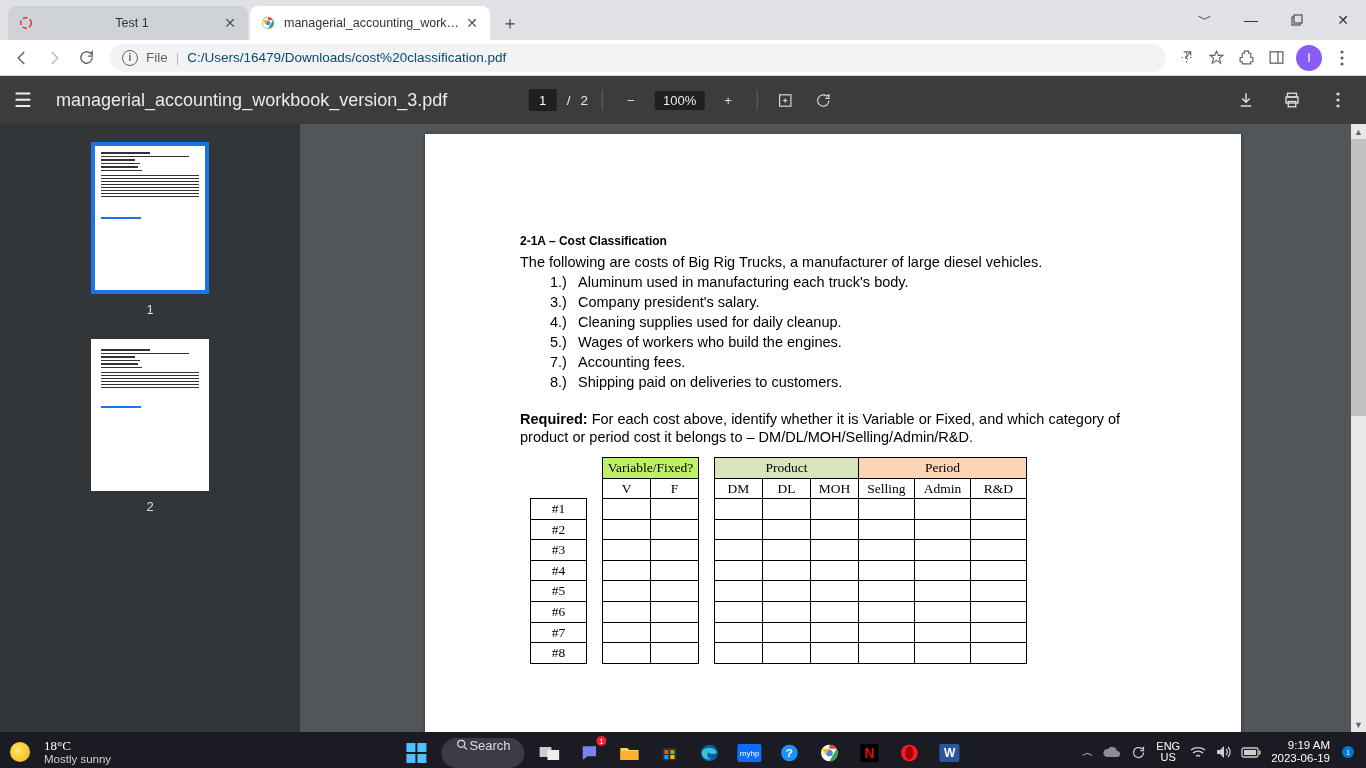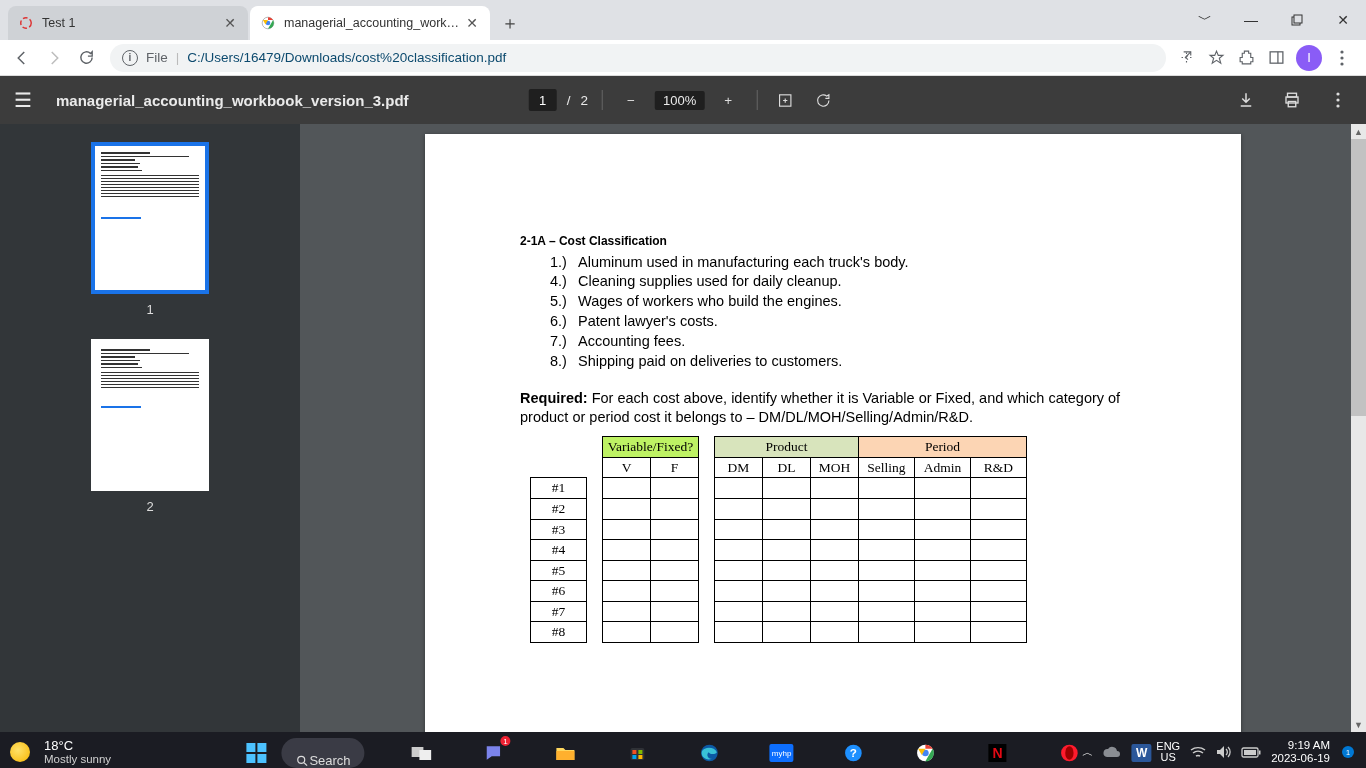--- a/index.html
+++ b/index.html
@@ -3,42 +3,42 @@
 <meta charset="utf-8">
 <style>
   * { margin: 0; padding: 0; box-sizing: border-box; font-family: "Segoe UI", Arial, sans-serif; }
   html, body { width: 1366px; height: 768px; overflow: hidden; background: #fff; }
 
   
   .tabstrip { height: 40px; background: #dfe1e5; display: flex; align-items: flex-end; padding-left: 8px; }
   .tab { height: 34px; width: 240px; background: #fff; border-radius: 8px 8px 0 0; display: flex; align-items: center; padding: 0 10px; font-size: 12.5px; color: #333; margin-right: 2px; position: relative; }
   .tab.inactive { background: #cfd2d6; }
   .tab .favicon { width: 16px; height: 16px; margin-right: 8px; display: flex; align-items: center; justify-content: center; }
-  .tab .tab-title { flex: 1; white-space: nowrap; overflow: hidden; text-overflow: ellipsis; }
+  .tab .tab-title { flex: 1; white-space: nowrap; overflow: hidden; text-overflow: ellipsis; text-align: center; }
   .tab .tab-x { width: 16px; height: 16px; display: flex; align-items: center; justify-content: center; color: #555; font-size: 14px; }
   .newtab { width: 28px; height: 28px; display: flex; align-items: center; justify-content: center; color: #444; font-size: 18px; margin-left: 4px; margin-bottom: 3px; }
   .winctrls { margin-left: auto; display: flex; height: 40px; }
   .winbtn { width: 46px; display: flex; align-items: center; justify-content: center; color: #333; font-size: 14px; }
 
   .addrbar { height: 36px; background: #fff; display: flex; align-items: center; padding: 0 8px; border-bottom: 1px solid #dcdcdc; gap: 4px; }
   .navbtn { width: 28px; height: 28px; display: flex; align-items: center; justify-content: center; color: #5f6368; border-radius: 50%; }
   .navbtn.disabled { color: #b8b8b8; }
   .urlbox { flex: 1; height: 28px; background: #f1f3f4; border-radius: 14px; display: flex; align-items: center; padding: 0 12px; font-size: 13.5px; color: #555; gap: 8px; margin: 0 6px; }
   .urlbox .info { width: 16px; height: 16px; border: 1.3px solid #5f6368; border-radius: 50%; display: flex; align-items: center; justify-content: center; font-size: 10px; font-weight: bold; color: #5f6368; }
   .urlbox .sep { color: #bbb; }
   .urlbox .file-l { color: #5f6368; }
   .urlbox .path { color: #0c4a6e; }
   .addr-right { display: flex; align-items: center; gap: 10px; padding-right: 6px; }
   .addr-ic { width: 20px; height: 20px; display: flex; align-items: center; justify-content: center; color: #5f6368; }
   .avatar { width: 26px; height: 26px; border-radius: 50%; background: #8a5cf6; color: #fff; display: flex; align-items: center; justify-content: center; font-size: 13px; font-weight: 500; }
 
   
   .pdf-toolbar { height: 48px; background: #3c3c3c; color: #eaeaea; display: flex; align-items: center; padding: 0 14px; font-size: 13.5px; }
   .pdf-toolbar .menu { width: 24px; font-size: 20px; margin-right: 18px; cursor: pointer; }
-  .pdf-toolbar .fname { font-weight: 700; font-size: 15px; }
+  .pdf-toolbar .fname { font-weight: 400; font-size: 18px; }
   .pdf-toolbar .center { position: absolute; left: 50%; transform: translateX(-50%); display: flex; align-items: center; gap: 10px; }
   .pdf-toolbar .page-cur { width: 28px; height: 22px; background: #1f1f1f; color: #fff; text-align: center; border: none; font-size: 13px; border-radius: 2px; }
   .pdf-toolbar .divv { width: 1px; height: 20px; background: #666; margin: 0 4px; }
   .pdf-toolbar .tbtn { width: 28px; height: 28px; display: flex; align-items: center; justify-content: center; cursor: pointer; color: #ddd; }
   .pdf-toolbar .zoom { background: #1f1f1f; padding: 2px 8px; border-radius: 2px; font-size: 13px; }
   .pdf-toolbar .right { margin-left: auto; display: flex; gap: 18px; }
 
   .pdf-body { height: 608px; display: flex; background: #525659; position: relative; }
   .thumb-pane { width: 300px; background: #323639; overflow-y: auto; padding-top: 18px; }
   .thumb-wrap { display: flex; flex-direction: column; align-items: center; margin-bottom: 22px; }
@@ -71,26 +71,26 @@
   .ctable .rowh { width: 56px; }
   .ctable .colw { width: 48px; }
   .ctable .vf { background: #bef264; }
   .ctable .prod { background: #d8e4bc; }
   .ctable .per { background: #fcd5b4; margin-left: 36px; }
   .ctable .gap { width: 16px; border: none !important; }
 
   
   .taskbar { height: 40px; background: #1b1c23; color: #fff; display: flex; align-items: center; padding: 0 10px; font-size: 12.5px; }
   .weather { display: flex; flex-direction: column; line-height: 1.05; margin-left: 6px; }
-  .weather .t { font-size: 13px; }
+  .weather .t { font-size: 13px; font-family: Liberation Serif, serif; }
   .weather .d { font-size: 11.5px; color: #d0d0d0; }
   .sun { width: 20px; height: 20px; border-radius: 50%; background: radial-gradient(circle at 40% 40%, #ffe26a, #f7b500); margin-right: 8px; }
   .task-center { position: absolute; left: 50%; transform: translateX(-50%); display: flex; align-items: center; gap: 10px; bottom: 4px; }
-  .tb-ic { width: 30px; height: 30px; display: flex; align-items: center; justify-content: center; font-size: 17px; border-radius: 4px; margin-left: 32px; }
-  .search-pill { height: 30px; background: #3a3b45; border-radius: 15px; display: flex; align-items: flex-end; padding: 0 14px; font-size: 13px; color: #ddd; }
+  .tb-ic { width: 30px; height: 30px; display: flex; align-items: center; justify-content: center; font-size: 17px; border-radius: 4px; }
+  .search-pill { height: 30px; background: #3a3b45; border-radius: 15px; display: flex; align-items: flex-start; padding: 0 14px; font-size: 13px; color: #ddd; }
   .tb-right { margin-left: auto; display: flex; align-items: center; gap: 10px; }
   .lang { display: flex; flex-direction: column; align-items: center; line-height: 1; font-size: 11px; }
   .clock { display: flex; flex-direction: column; align-items: flex-end; line-height: 1.1; font-size: 11.5px; }
   .winlogo { width: 20px; height: 20px; display: grid; grid-template: 1fr 1fr / 1fr 1fr; gap: 2px; }
   .winlogo span:nth-child(1){background:#4cc2ff;} .winlogo span:nth-child(2){background:#4cc2ff;}
   .winlogo span:nth-child(3){background:#4cc2ff;} .winlogo span:nth-child(4){background:#4cc2ff;}
   .badge { position: relative; }
   .badge::after { content: "1"; position: absolute; top: -2px; right: -2px; background: #e23; color: #fff; font-size: 8px; border-radius: 50%; width: 10px; height: 10px; display: flex; align-items: center; justify-content: center; }
 
   svg { display: block; }
@@ -267,25 +267,26 @@
         <div class="fake-block" style="height:16px"></div>
         <div class="fake-link"></div>
       </div>
       <div class="thumb-no">2</div>
     </div>
   </div>
 
   <div class="doc-area">
     <div class="page">
       <h2>2-1A – Cost Classification</h2>
+      <div class="intro">The following are costs of Big Rig Trucks, a manufacturer of large diesel vehicles.</div>
       <ol id="cost-list">
           <li><span class="num">1.)</span>Aluminum used in manufacturing each truck's body.</li>
+          <li><span class="num">3.)</span>Company president's salary.</li>
           <li><span class="num">4.)</span>Cleaning supplies used for daily cleanup.</li>
           <li><span class="num">5.)</span>Wages of workers who build the engines.</li>
-          <li><span class="num">6.)</span>Patent lawyer's costs.</li>
           <li><span class="num">7.)</span>Accounting fees.</li>
           <li><span class="num">8.)</span>Shipping paid on deliveries to customers.</li>
         </ol>
       <div class="req">
         <b>Required:</b>
         <span> </span>
         <span>For each cost above, identify whether it is Variable or Fixed, and which category of product or period cost it belongs to – DM/DL/MOH/Selling/Admin/R&amp;D.</span>
       </div>
       <table class="ctable" id="ctable">
           <tbody>

